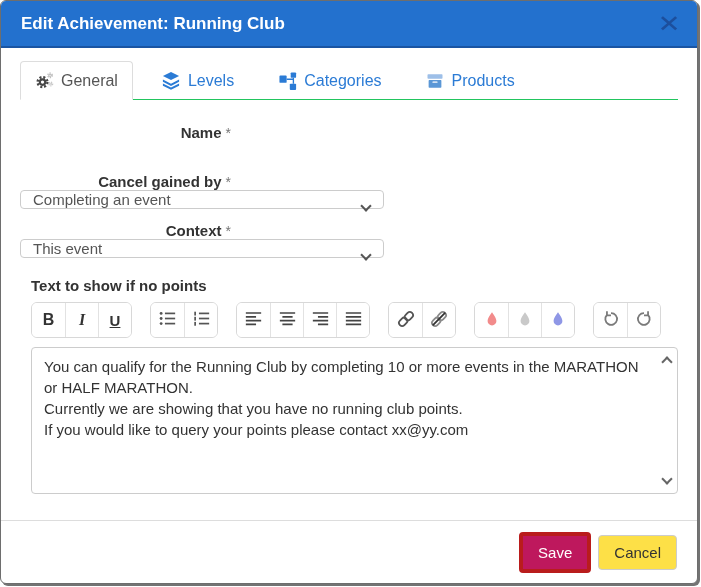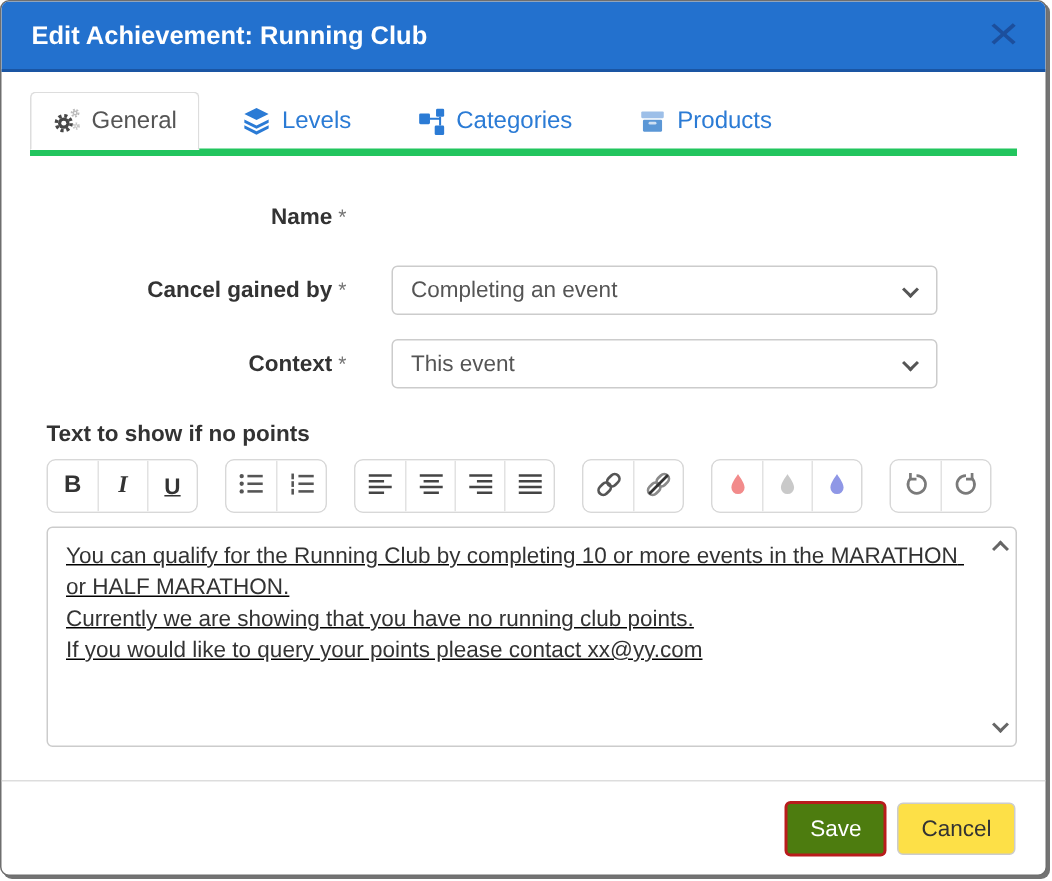--- a/index.html
+++ b/index.html
@@ -10,30 +10,30 @@
     box-shadow: 2px 2px 0 rgba(0,0,0,0.55); overflow: hidden;
     display: flex; flex-direction: column; }
   .modal-header { height: 47px; background: #2371CE; border-bottom: 2px solid #1a55a3;
     display: flex; align-items: center; justify-content: space-between;
     padding: 0 18px 0 20px; flex: 0 0 auto; }
   .modal-title { color: #fff; font-weight: bold; font-size: 17px; text-align: center; }
   .close-x { color: #1c4f9d; font-size: 24px; font-weight: bold; cursor: pointer;
     line-height: 1; transform: scaleX(1.15); }
   .modal-body { flex: 1 1 auto; padding: 13px 19px 0 19px; }
   
-  .tabbar { display: flex; border-bottom: 5px solid #22c55e; }
+  .tabbar { display: flex; border-bottom: 1px solid #22c55e; }
   .tab { display: flex; align-items: center; gap: 7px; padding: 9px 14px;
     font-size: 16px; color: #2B7BD5; cursor: pointer; margin-right: 14px;
     border: 1px solid transparent; margin-bottom: -1px; }
   .tab.active { background: #fff; color: #555; border-color: #ddd;
     border-bottom-color: #fff; border-radius: 4px 4px 0 0; }
   .tab .ticon { display: inline-flex; width: 19px; height: 19px; align-items: center; justify-content: center; }
   
   .form { margin-top: 24px; }
-  .frow { display: flex; align-items: center; margin-bottom: 16px; height: 33px; }
+  .frow { display: flex; margin-bottom: 16px; height: 33px; flex-direction: column; }
   .flabel { width: 211px; text-align: right; font-weight: bold; font-size: 15px;
     color: #333; margin-right: 30px; white-space: nowrap; }
   .req { color: #757575; font-weight: normal; font-size: 14px; margin-left: 4px; }
   .finput, .fselect { width: 364px; height: 33px; border: 1px solid #ccc; border-radius: 4px;
     font-size: 15px; color: #555; display: flex; align-items: center; padding: 0 12px;
     position: relative; background: #fff; }
   .fselect { cursor: pointer; }
   .chev-down { position: absolute; right: 13px; top: 11px; width: 8px; height: 8px;
     border-left: 2px solid #555; border-bottom: 2px solid #555; transform: rotate(-45deg); }
   
@@ -41,32 +41,32 @@
   .editor-label { font-weight: bold; font-size: 15px; color: #333; }
   .toolbar { display: flex; gap: 18px; margin-top: 8px; }
   .tgroup { display: flex; border: 1px solid #d8d8d8; border-radius: 6px; overflow: hidden; background: #fff; }
   .tbtn { width: 33px; height: 34px; display: flex; align-items: center; justify-content: center;
     background: #fff; border: none; border-left: 1px solid #e2e2e2; cursor: pointer; padding: 0; }
   .tbtn:first-child { border-left: none; }
   .tb-bold { font-weight: bold; font-size: 16px; color: #333; font-family: "Liberation Sans", sans-serif; }
   .tb-italic { font-style: italic; font-size: 16px; color: #333; font-family: "Liberation Serif", serif; font-weight: bold; }
   .tb-under { font-size: 15px; color: #333; text-decoration: underline; font-weight: bold; }
   .editor-box { margin-top: 9px; height: 147px; border: 1px solid #ccc; border-radius: 4px;
-    position: relative; background: #fff; overflow: hidden; text-decoration: underline; }
+    position: relative; background: #fff; overflow: hidden; }
   .editor-text { padding: 8px 28px 8px 12px; font-size: 15px; color: #333;
     line-height: 21px; white-space: pre-wrap; }
   .sb-up, .sb-down { position: absolute; right: 6px; width: 8px; height: 8px; }
   .sb-up { top: 10px; border-left: 2px solid #666; border-bottom: 2px solid #666; transform: rotate(135deg); }
   .sb-down { bottom: 10px; border-left: 2px solid #666; border-bottom: 2px solid #666; transform: rotate(-45deg); }
   
   .modal-footer { flex: 0 0 63px; border-top: 1px solid #ddd; display: flex;
     align-items: center; justify-content: flex-end; gap: 7px; padding: 0 20px; }
   .btn { font-size: 15px; border-radius: 4px; padding: 8px 15px; cursor: pointer;
     font-family: "Liberation Sans", sans-serif; }
-  .btn-save { background: #4d7c0f; color: #fff; border: 2px solid #b91c1c; }
+  .btn-save { background: #be185d; color: #fff; border: 4px solid #b91c1c; }
   .btn-cancel { background: #fde047; color: #333; border: 1px solid #ccc; }
 </style>
 </head>
 <body>
 
 <div class="modal">
 
   <div class="modal-header">
     <div class="modal-title">Edit Achievement: Running Club</div>
     <div class="close-x">✕</div>

